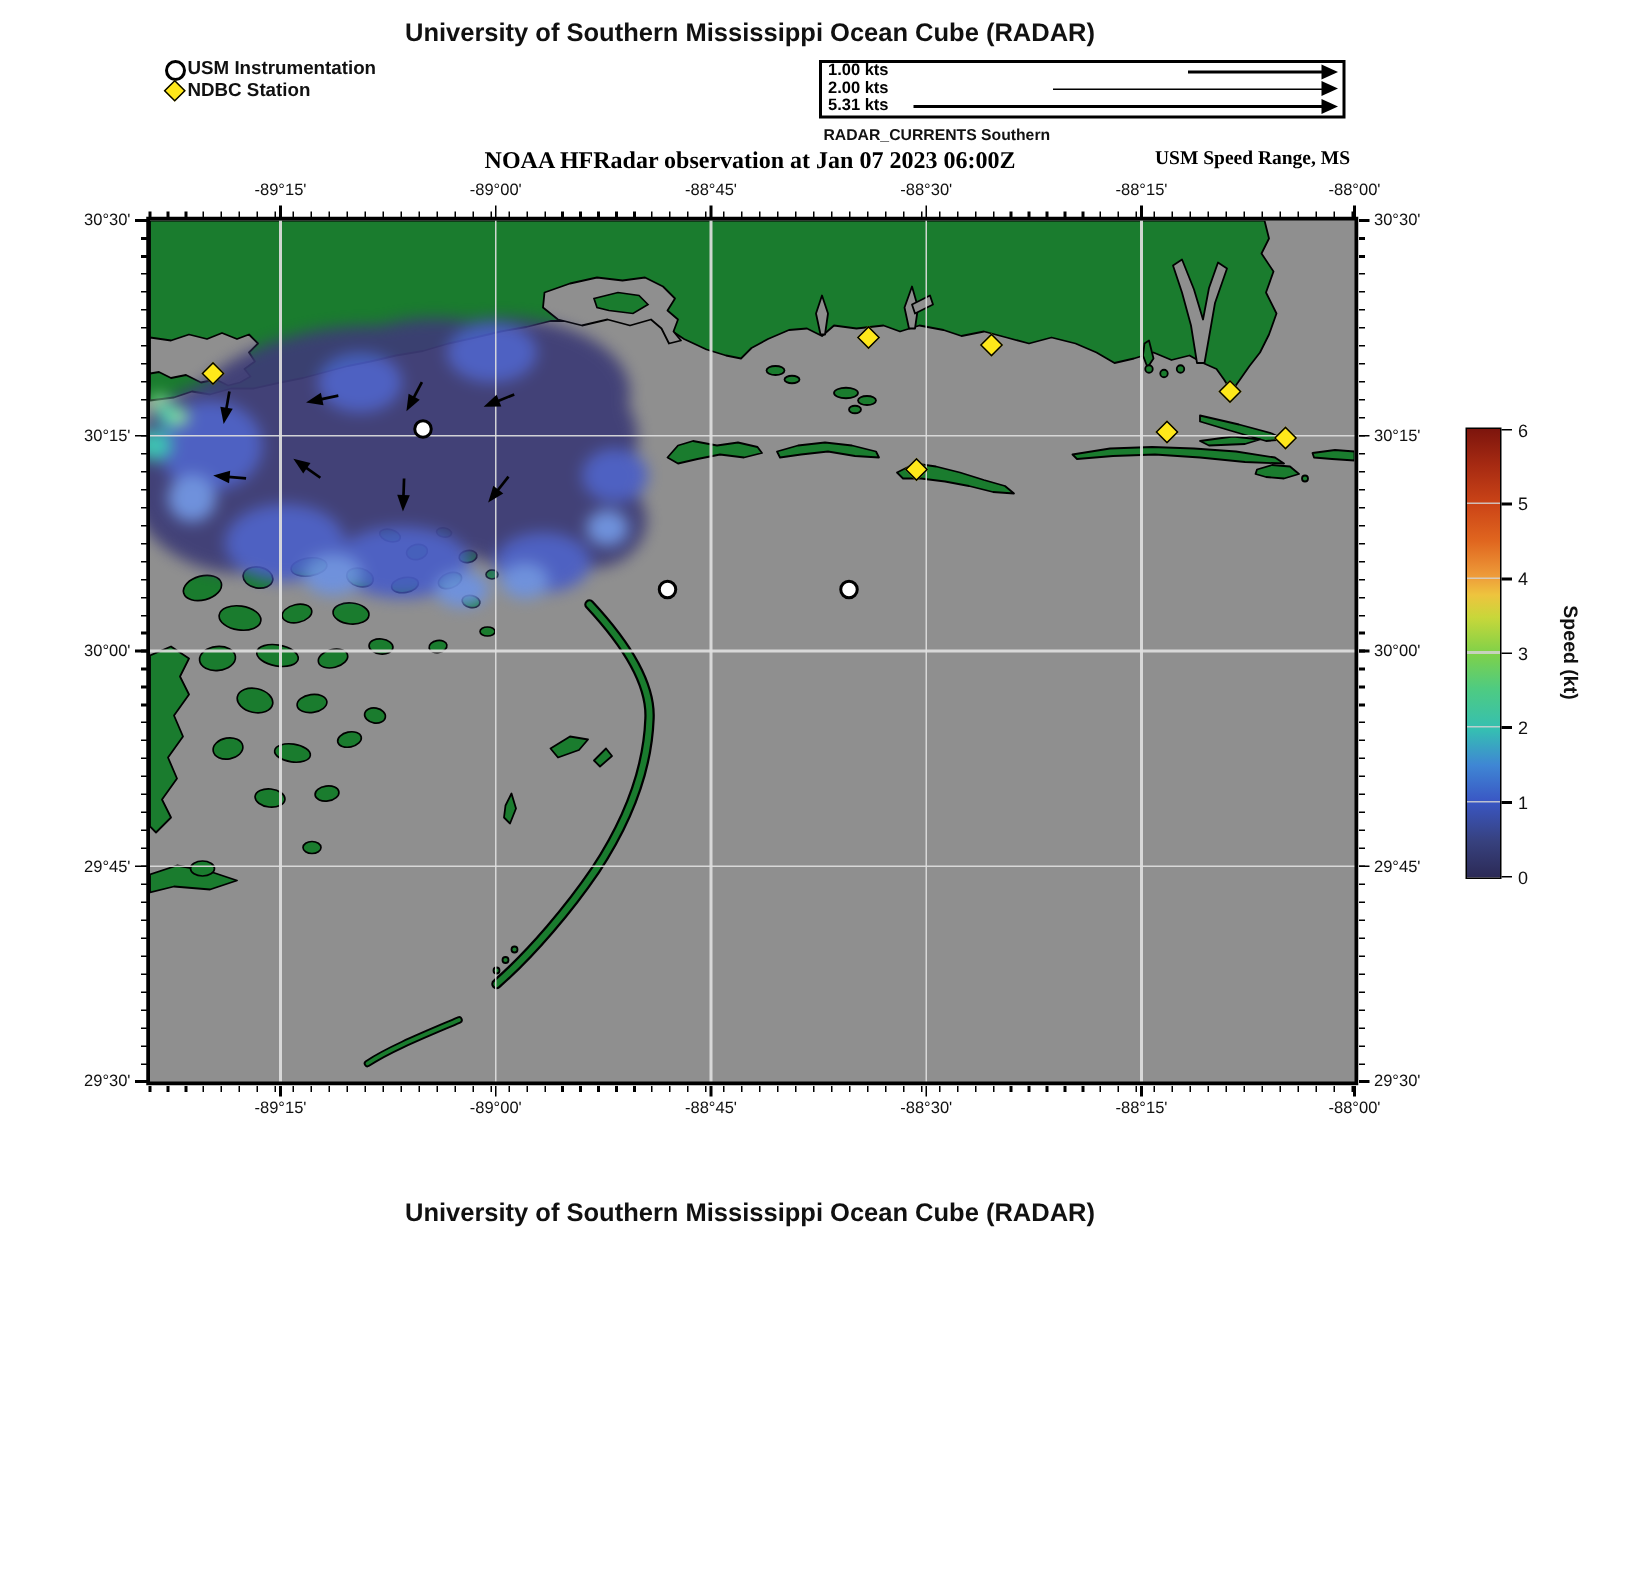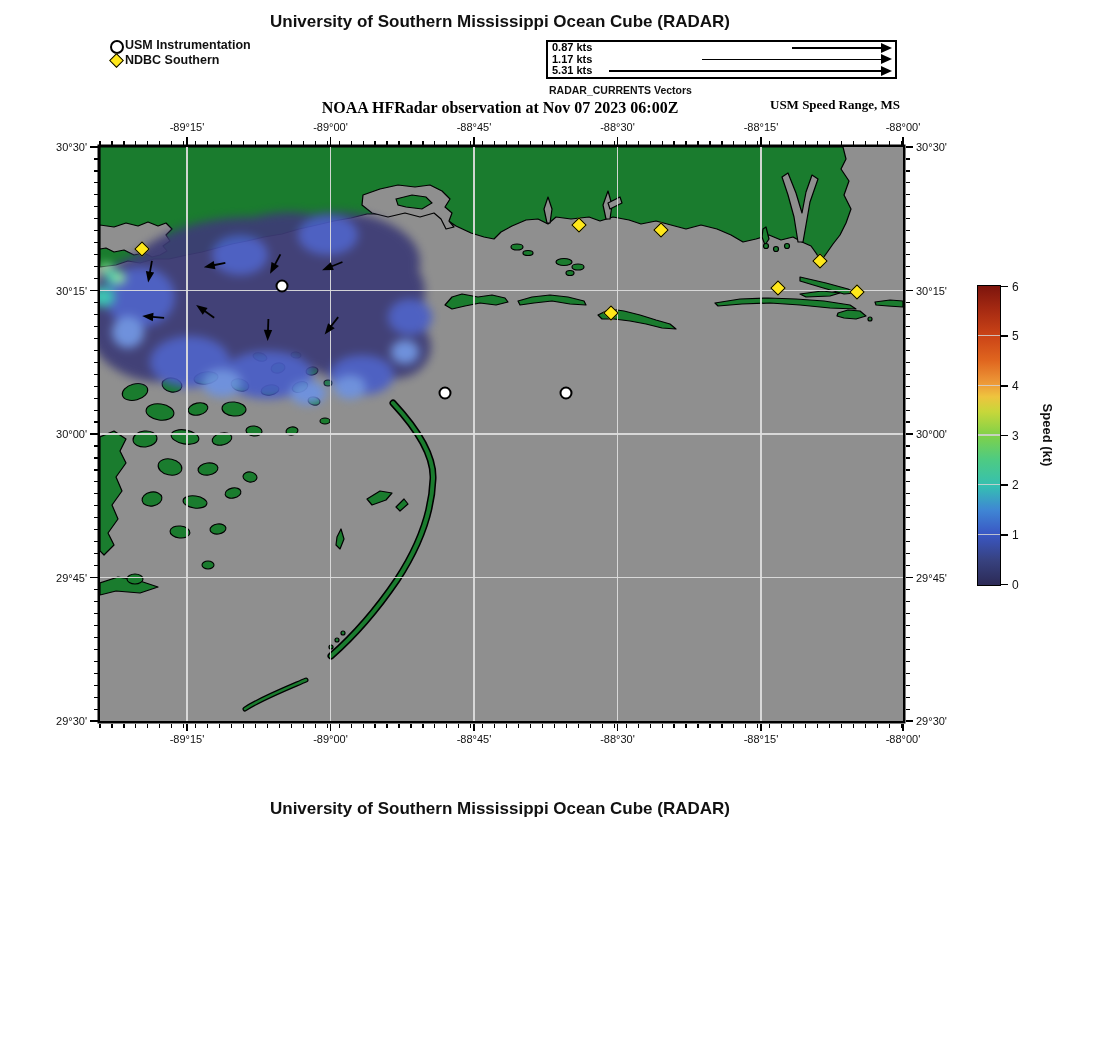--- a/index.html
+++ b/index.html
@@ -73,50 +73,50 @@
   <div class="legend-row">
     <span class="legend-glyph">
         <span class="glyph-circle" style="display:block"></span>
       </span>
     <span class="legend-label">USM Instrumentation</span>
   </div>
   <div class="legend-row">
     <span class="legend-glyph">
         <span class="glyph-diamond" style="display:block"></span>
       </span>
-    <span class="legend-label">NDBC Southern</span>
+    <span class="legend-label">NDBC Station</span>
   </div>
 </div>
 
 <div class="abs vecbox" id="vecbox">
   <div class="vecrow">
-    <span class="veclabel">0.87 kts</span>
+    <span class="veclabel">1.00 kts</span>
     <span class="vecarrow">
         <span class="shaft" style="width: 90px;"></span>
         <span class="head"></span>
       </span>
   </div>
   <div class="vecrow">
-    <span class="veclabel">1.17 kts</span>
+    <span class="veclabel">2.00 kts</span>
     <span class="vecarrow">
         <span class="shaft" style="width: 180px;"></span>
         <span class="head"></span>
       </span>
   </div>
   <div class="vecrow">
     <span class="veclabel">5.31 kts</span>
     <span class="vecarrow">
         <span class="shaft" style="width: 273px;"></span>
         <span class="head"></span>
       </span>
   </div>
 </div>
-<div class="abs veccaption">RADAR_CURRENTS Vectors</div>
-
-<div class="abs subtitle">NOAA HFRadar observation at Nov 07 2023 06:00Z</div>
+<div class="abs veccaption">RADAR_CURRENTS Southern</div>
+
+<div class="abs subtitle">NOAA HFRadar observation at Jan 07 2023 06:00Z</div>
 <div class="abs region-label">USM Speed Range, MS</div>
 
 <div class="abs map" id="map">
 
   <svg class="land" width="803" height="574" viewBox="0 0 803 574">
     <g fill="#1a7c2e" stroke="#000" stroke-width="1.2" stroke-linejoin="round">
 
       <path d="M0,0 L743,0 L746,12 L741,22 L749,34 L744,48 L751,62 L746,76 L740,88 L733,97
                L726,107 L721,114 L716,106 L711,99 L702,95 L693,90 L681,93 L669,88 L656,92
                L643,95 L631,88 L617,82 L601,78 L586,82 L571,78 L556,74 L541,77 L529,73

